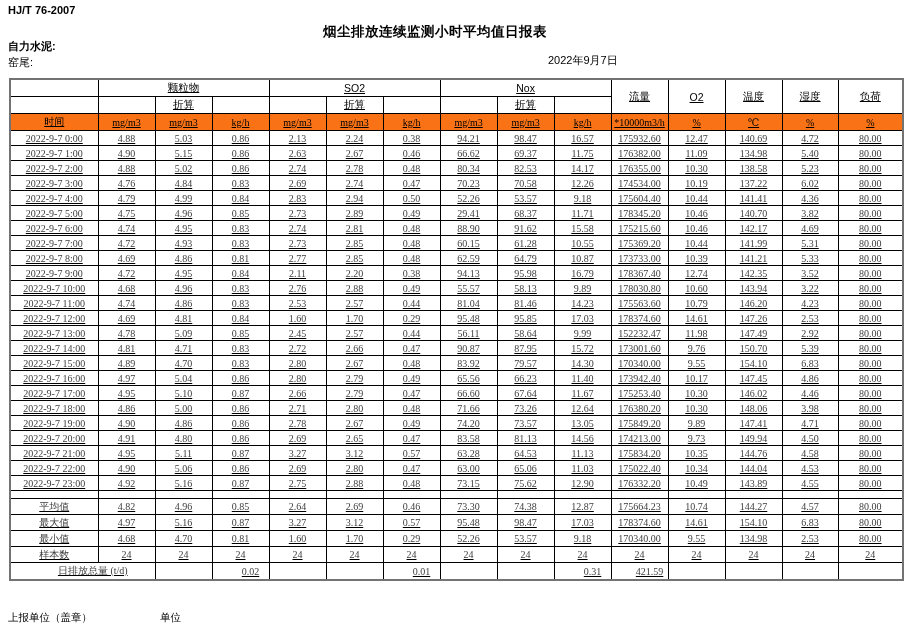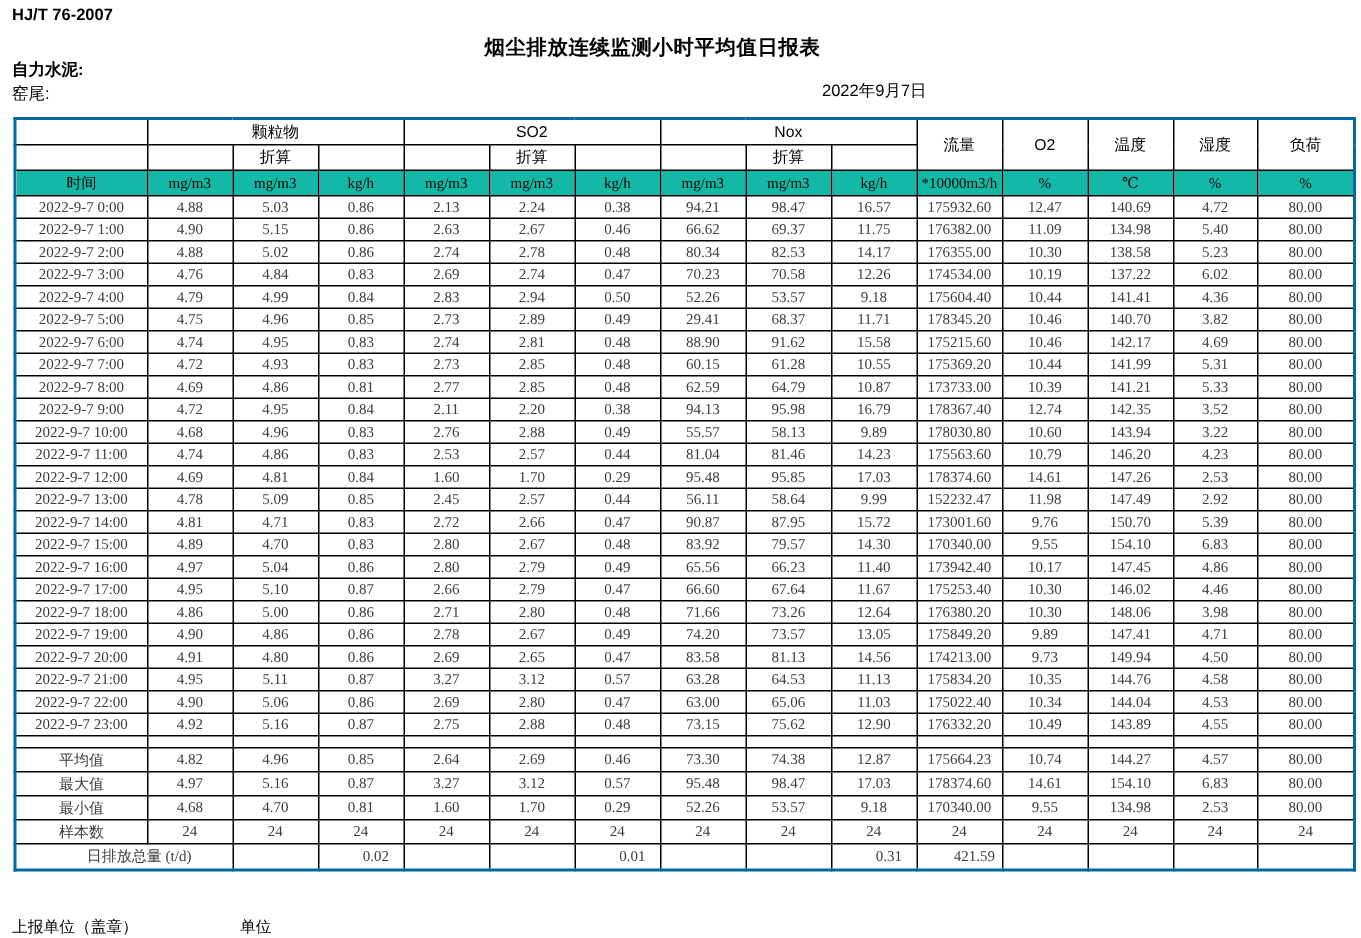--- a/index.html
+++ b/index.html
@@ -11,31 +11,32 @@
   .abs { position:absolute; white-space:nowrap; }
   .std-no   { left:8px;  top:4px;  font-size:11px; font-weight:bold; }
   .rpt-title{ left:0; top:23px; width:870px; text-align:center; font-size:13.5px; font-weight:bold; letter-spacing:0.5px;font-family:Liberation Mono, monospace; }
   .company  { left:8px;  top:39px; font-size:11px; font-weight:bold; }
   .site     { left:8px;  top:55px; font-size:11px; font-weight:normal; }
   .rpt-date { left:548px; top:53px; font-size:11px;text-align:right; }
 
   table.report {
     position:absolute; left:9px; top:78px; width:894px;
     border-collapse:collapse; table-layout:fixed;
-    border:2px solid #0369a1;
+    border:2px solid #737373;
+    text-decoration:underline;
   }
   table.report td {
     border:1px solid #000; padding:0; margin:0;
     text-align:center; vertical-align:middle;
     font-family:"Liberation Serif","DejaVu Serif",serif;
     font-size:10px; color:#3d3d3d;
     overflow:hidden; white-space:nowrap;
   }
   tr.h1 td, tr.h2 td { height:16px; color:#000; font-family:"Liberation Sans","DejaVu Sans",sans-serif; font-size:10.5px; }
-  tr.h3 td { height:16px; background:#14b8a6; color:#000; font-size:10px; }
+  tr.h3 td { height:16px; background:#f97316; color:#000; font-size:10px; }
   tr.data-row td { height:14px; }
   tr.blank-row td { height:7px; }
   tr.summary-row td { height:15px; }
   tr.total-row td { height:16px;padding-left:20px; }
   td.row-label { font-family:"Liberation Sans","DejaVu Sans",sans-serif; color:#3d3d3d; }
   td.total-label { text-align:left; padding-left:2px; font-family:"Liberation Sans","DejaVu Sans",sans-serif; }
   td.o2cell { vertical-align:bottom; padding-bottom:1px; }
 
   .foot-note { left:8px; top:626px; font-size:10.5px; }
   .foot-report-unit { left:8px; top:611px; font-size:10.5px; }

